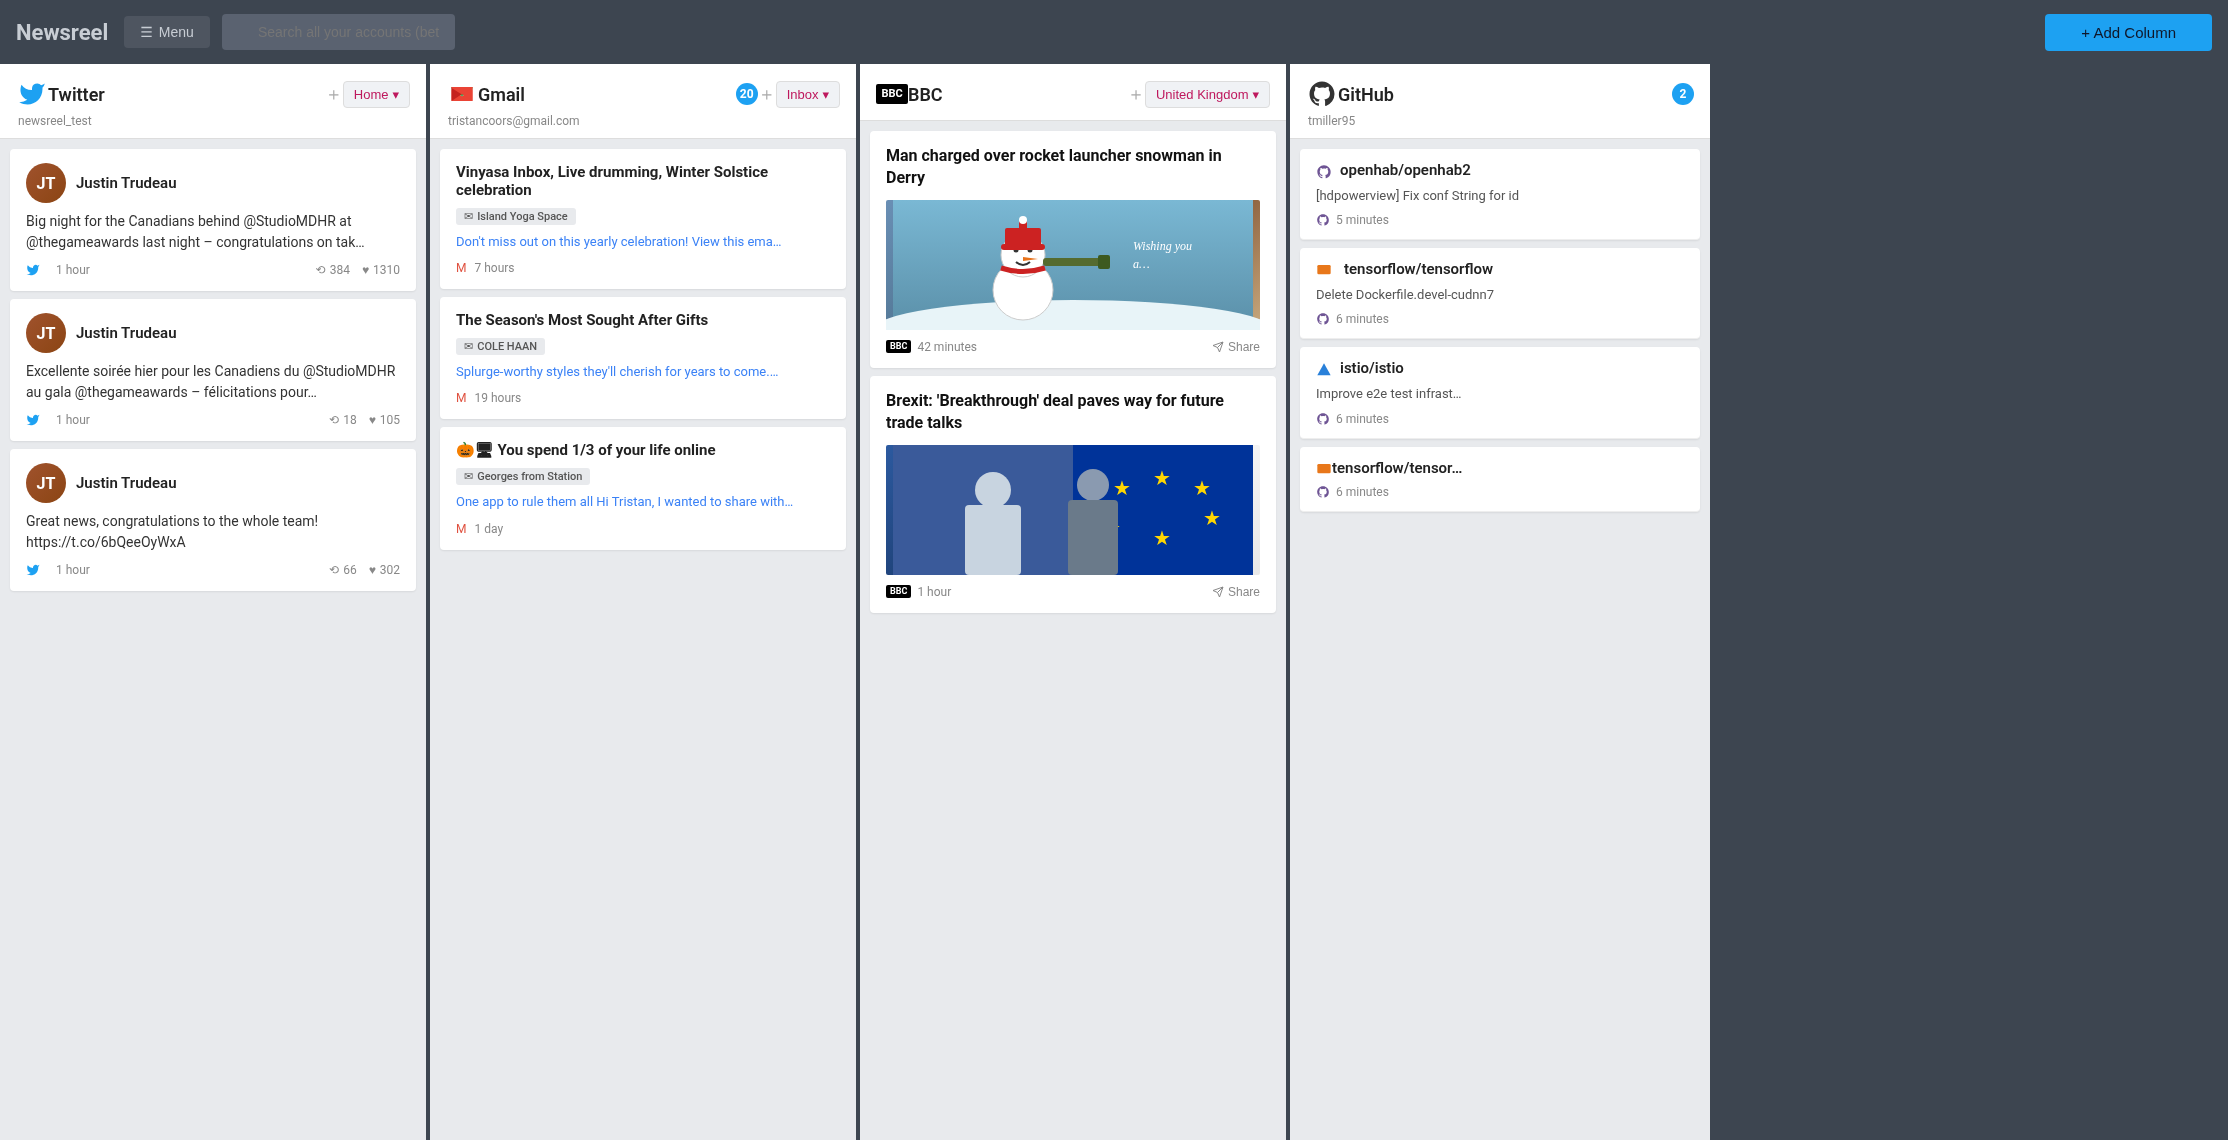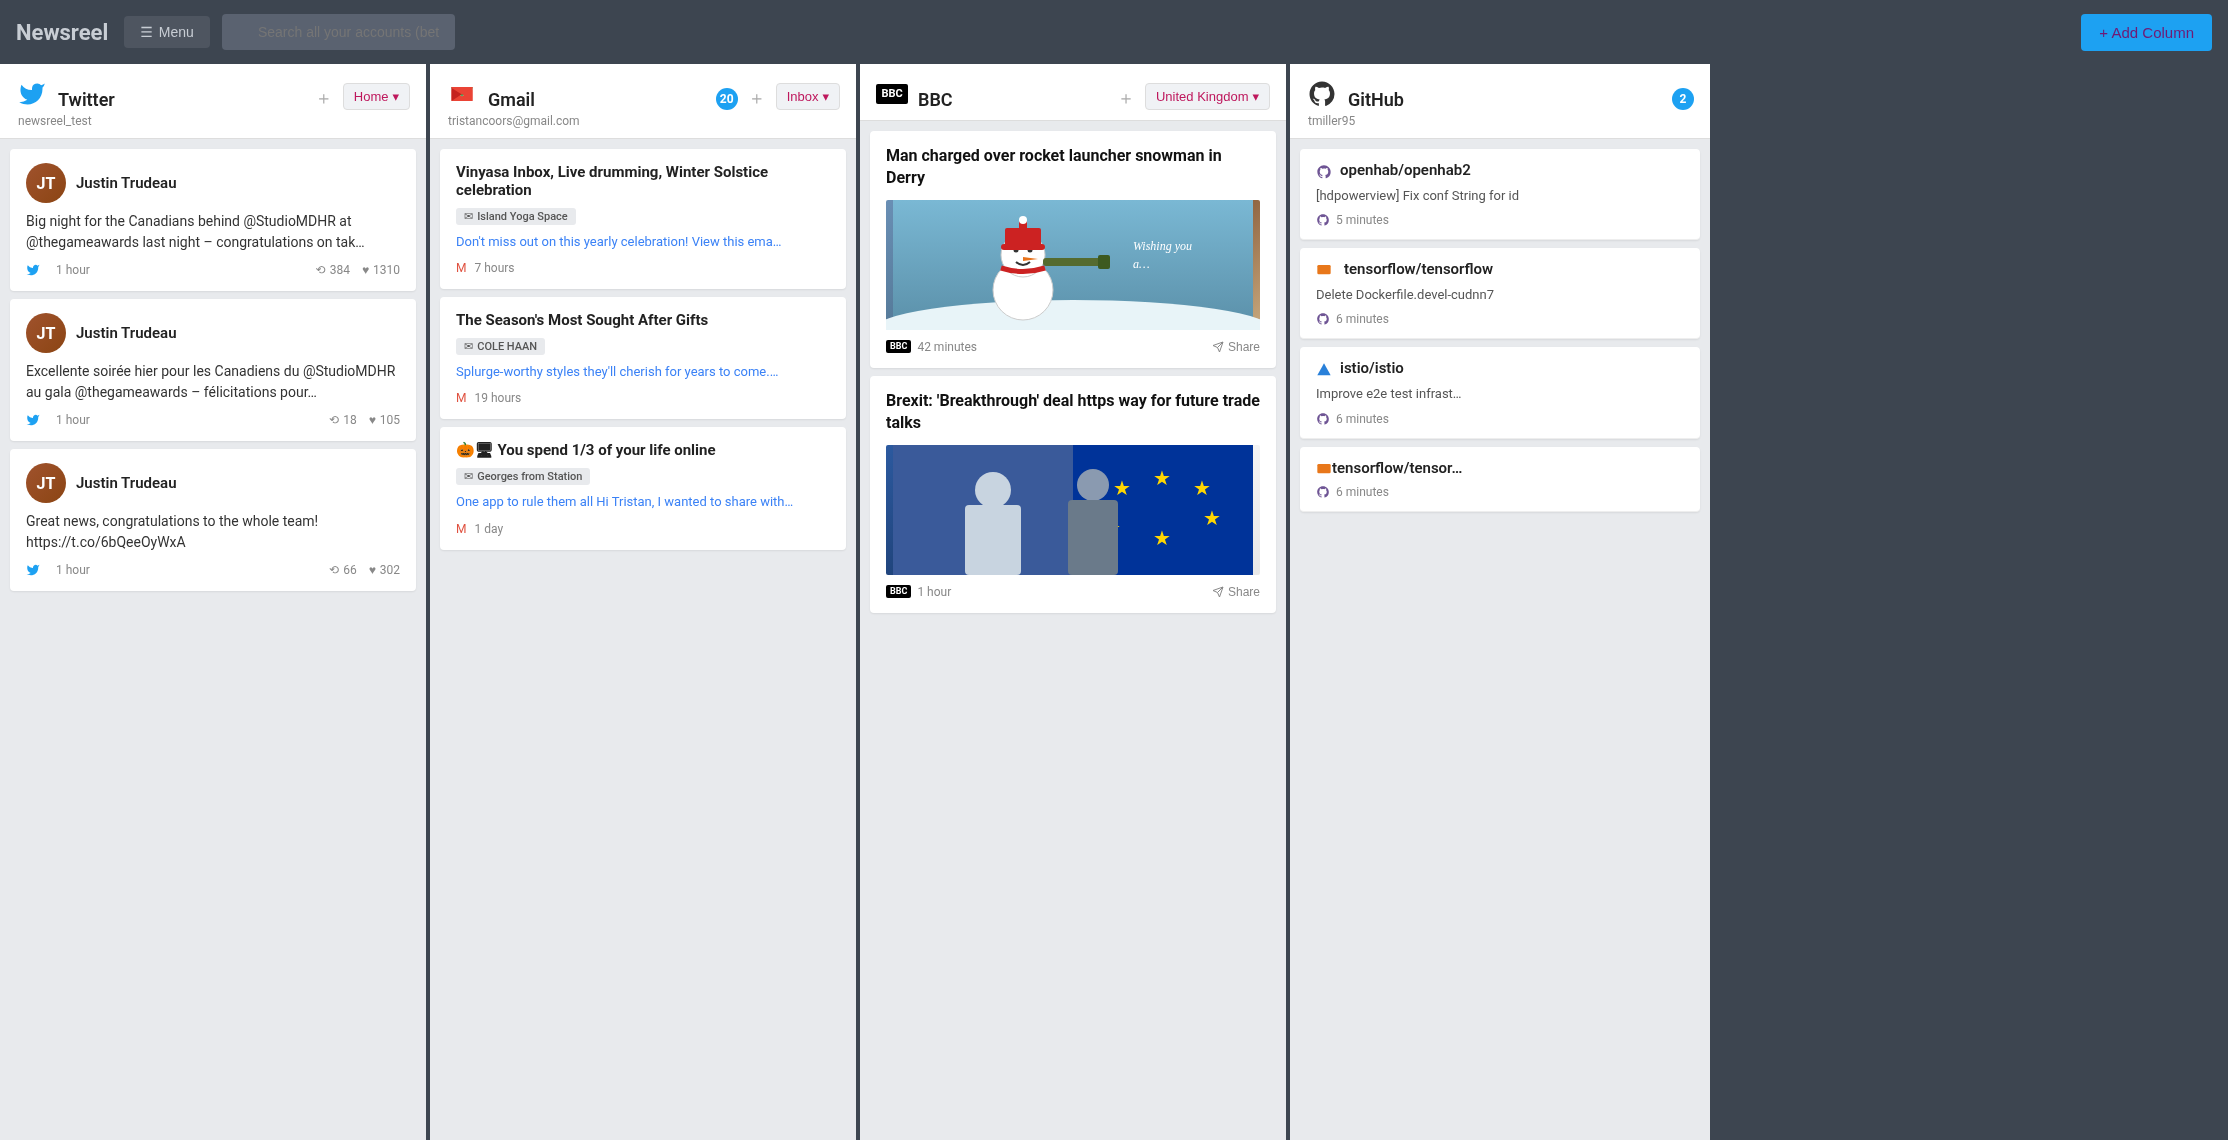--- a/index.html
+++ b/index.html
@@ -52,24 +52,24 @@
       position: absolute;
       left: 10px;
       top: 50%;
       transform: translateY(-50%);
       color: #9aa0a8;
       font-size: 14px;
     }
     .add-column-btn {
       margin-left: auto;
       background: #1da1f2;
-      color: #701a75;
+      color: #0f172a;
       border: none;
       border-radius: 4px;
-      padding: 10px 18px;
+      padding: 10px 36px;
       font-size: 15px;
       cursor: pointer;
       font-weight: 500;
     }
 
     
     .columns-container {
       display: flex;
       height: calc(1140px - 64px);
       overflow-x: auto;
@@ -91,22 +91,22 @@
     .col-header {
       background: #fff;
       padding: 14px 16px 10px 16px;
       border-bottom: 1px solid #ddd;
       display: flex;
       flex-direction: column;
       gap: 4px;
     }
     .col-header-top {
       display: flex;
-      align-items: flex-end;
-      gap: 10px;
+      align-items: center;
+      gap: 0;
     }
     .col-icon {
       width: 32px;
       height: 32px;
       display: flex;
       align-items: center;
       justify-content: center;
     }
     .col-title {
       font-size: 18px;
@@ -629,21 +629,21 @@
             <svg width="12" height="12" viewBox="0 0 24 24" fill="none" stroke="#888" stroke-width="2">
                 <line x1="22" y1="2" x2="11" y2="13"></line>
                 <polygon points="22 2 15 22 11 13 2 9 22 2"></polygon>
               </svg>
             <span>Share</span>
           </button>
         </div>
       </div>
 
       <div class="card">
-        <div class="bbc-title">Brexit: 'Breakthrough' deal https way for future trade talks</div>
+        <div class="bbc-title">Brexit: 'Breakthrough' deal paves way for future trade talks</div>
         <div class="bbc-image-placeholder bbc-brexit">
           <svg width="100%" height="130" viewBox="0 0 360 130">
             <rect width="360" height="130" fill="#3a5a9a"></rect>
 
             <rect x="180" y="0" width="180" height="130" fill="#003399"></rect>
 
             <text x="220" y="50" font-size="20" fill="#FFD700">★</text>
             <text x="260" y="40" font-size="20" fill="#FFD700">★</text>
             <text x="300" y="50" font-size="20" fill="#FFD700">★</text>
             <text x="310" y="80" font-size="20" fill="#FFD700">★</text>

